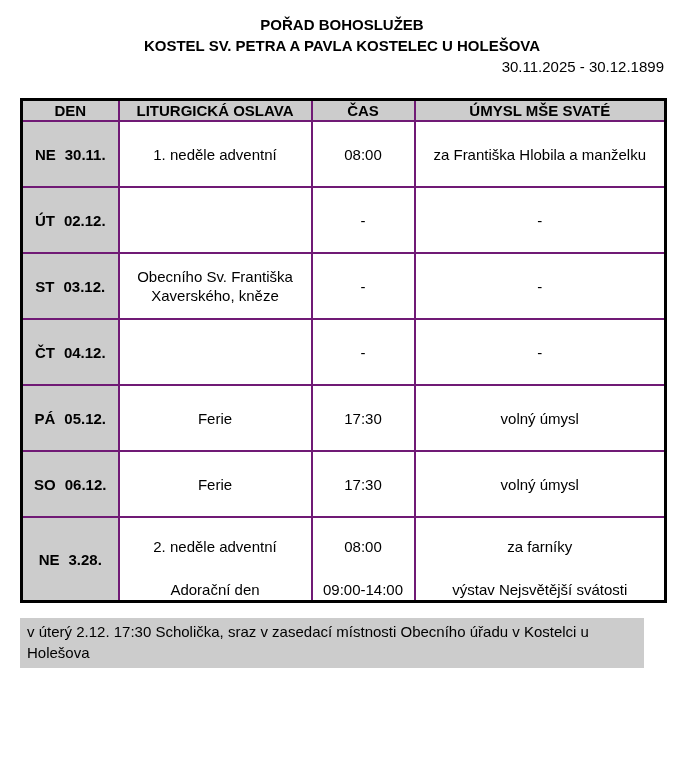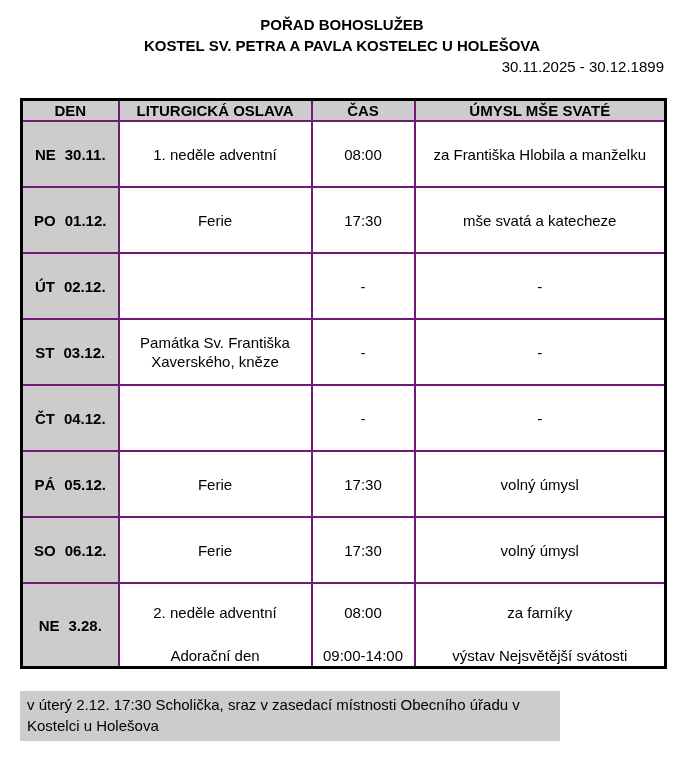--- a/index.html
+++ b/index.html
@@ -67,22 +67,22 @@
   .dual {
     display: flex;
     flex-direction: column;
     justify-content: space-between;
     height: 82px;
     box-sizing: border-box;
     padding: 20px 0 2px 0;
   }
   .note {
     background: #cccccc;
-    margin-top: 22px;
-    width: 540px;
+    margin-top: 15px;
+    width: 624px;
     box-sizing: border-box;
     padding: 3px 8px 5px 7px;
     font-size: 15px;
     line-height: 21px;
     text-align: left;
   }
   col.c-den { width: 97px; }
   col.c-lit { width: 193px; }
   col.c-cas { width: 103px; }
   col.c-umysl { width: 251px; }
@@ -121,47 +121,36 @@
             <span>30.11.</span>
           </div>
         </td>
         <td class="wrap-cell">1. neděle adventní</td>
         <td>08:00</td>
         <td class="wrap-cell">za Františka Hlobila a manželku</td>
       </tr>
       <tr>
         <td class="day-cell">
           <div class="day-inner">
-            <span>PO</span>
-            <span>01.12.</span>
-          </div>
-        </td>
-        <td class="wrap-cell">Ferie</td>
-        <td>17:30</td>
-        <td class="wrap-cell">mše svatá a katecheze</td>
-      </tr>
-      <tr>
-        <td class="day-cell">
-          <div class="day-inner">
             <span>ÚT</span>
             <span>02.12.</span>
           </div>
         </td>
         <td class="wrap-cell"></td>
         <td>-</td>
         <td class="wrap-cell">-</td>
       </tr>
       <tr>
         <td class="day-cell">
           <div class="day-inner">
             <span>ST</span>
             <span>03.12.</span>
           </div>
         </td>
-        <td class="wrap-cell">Památka Sv. Františka Xaverského, kněze</td>
+        <td class="wrap-cell">Obecního Sv. Františka Xaverského, kněze</td>
         <td>-</td>
         <td class="wrap-cell">-</td>
       </tr>
       <tr>
         <td class="day-cell">
           <div class="day-inner">
             <span>ČT</span>
             <span>04.12.</span>
           </div>
         </td>

